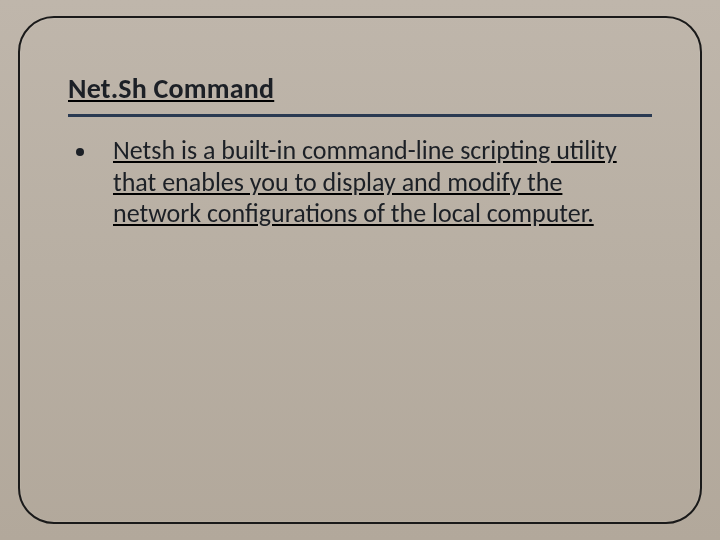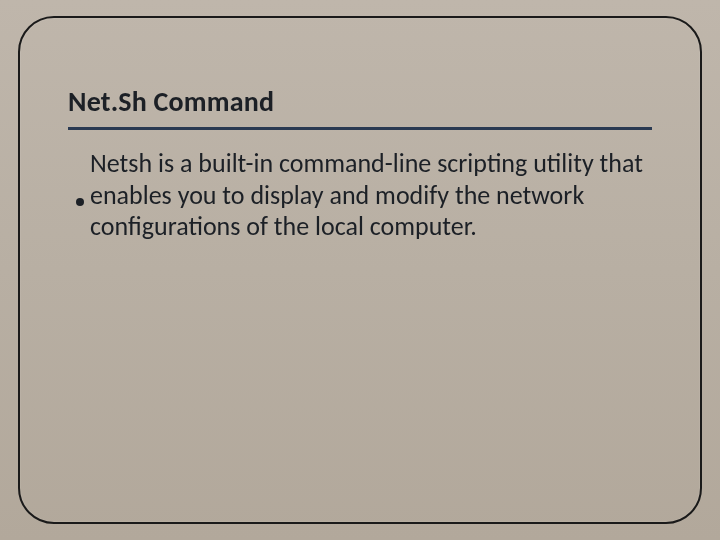--- a/index.html
+++ b/index.html
@@ -15,42 +15,43 @@
       left: 18px;
       right: 18px;
       bottom: 16px;
       border: 2.5px solid #1a1a1a;
       border-radius: 36px;
       box-shadow: 0 0 0 1px rgba(255,255,255,0.06) inset;
       background: transparent;
     }
     .content {
       position: absolute;
-      top: 66px;
+      top: 53px;
       left: 48px;
       right: 48px;
+      text-decoration: underline;
     }
     .title {
       font-size: 28px;
       font-weight: 700;
       color: #1c2026;
       letter-spacing: 0.2px;
       padding-bottom: 6px;
     }
     .title-underline {
       height: 3px;
       background: #2a3a52;
       width: 100%;
       margin-top: 2px;
       margin-bottom: 18px;
     }
     .bullet-row {
       display: flex;
-      align-items: center;
-      gap: 4px;
+      align-items: flex-start;
+      gap: 27px;
     }
     .bullet-dot {
       flex: 0 0 auto;
       width: 8px;
       height: 8px;
       border-radius: 50%;
       background: #1c2026;
       margin-top: 13px;
       margin-left: 8px;
     }

